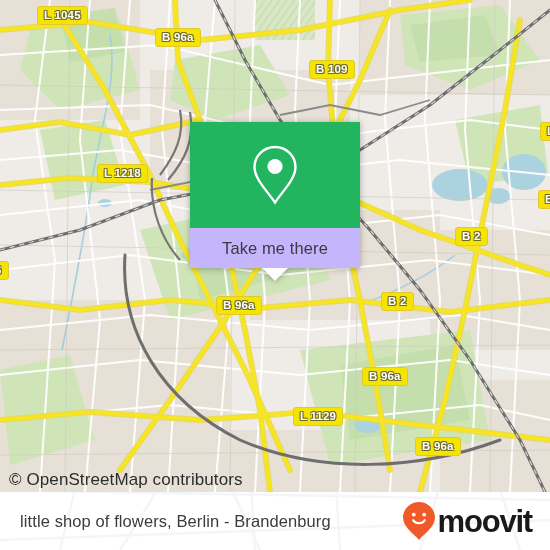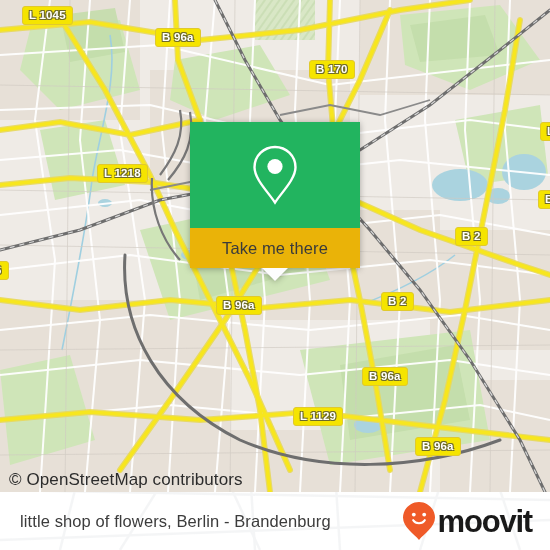--- a/index.html
+++ b/index.html
@@ -44,21 +44,21 @@
     left: 190px; top: 122px;
     width: 170px;
     filter: drop-shadow(0 1px 3px rgba(0,0,0,0.30));
   }
   #popup-head {
     background: #22b45f;
     height: 106px;
     display: flex; align-items: center; justify-content: center;
   }
   #popup-foot {
-    background: #eab308;
+    background: #c4b5fd;
     height: 40px;
     display: flex; align-items: center; justify-content: center;
   }
   #popup-foot-label {
     font-size: 16.5px;
     color: #3b3b3b;
     letter-spacing: 0.1px;
   }
   #popup-tail {
     position: absolute;
@@ -241,23 +241,23 @@
         <path d="M150 190 L 200 180 L 250 190"></path>
       </g>
 
       <g stroke="#777777" stroke-width="2.2" fill="none">
         <path d="M160 175 C 175 155, 185 135, 180 110"></path>
         <path d="M168 180 C 185 160, 195 140, 190 112"></path>
         <path d="M152 178 C 150 210, 162 240, 180 260"></path>
       </g>
     </svg>
 
-    <div class="shield" style="left:22px;  top:6px;">L 1045</div>
+    <div class="shield" style="left:37px;  top:6px;">L 1045</div>
     <div class="shield" style="left:155px; top:28px;">B 96a</div>
-    <div class="shield" style="left:309px; top:60px;">B 170</div>
+    <div class="shield" style="left:309px; top:60px;">B 109</div>
     <div class="shield" style="left:97px;  top:164px;">L 1218</div>
     <div class="shield" style="left:455px; top:227px;">B 2</div>
     <div class="shield" style="left:216px; top:296px;">B 96a</div>
     <div class="shield" style="left:381px; top:292px;">B 2</div>
     <div class="shield" style="left:362px; top:367px;">B 96a</div>
     <div class="shield" style="left:249px; top:407px;margin-left:44px;">L 1129</div>
     <div class="shield" style="left:415px; top:437px;">B 96a</div>
     <div class="shield" style="left:540px; top:122px;">L</div>
     <div class="shield" style="left:538px; top:190px;">B</div>
     <div class="shield" style="left:-12px; top:261px;">6</div>

